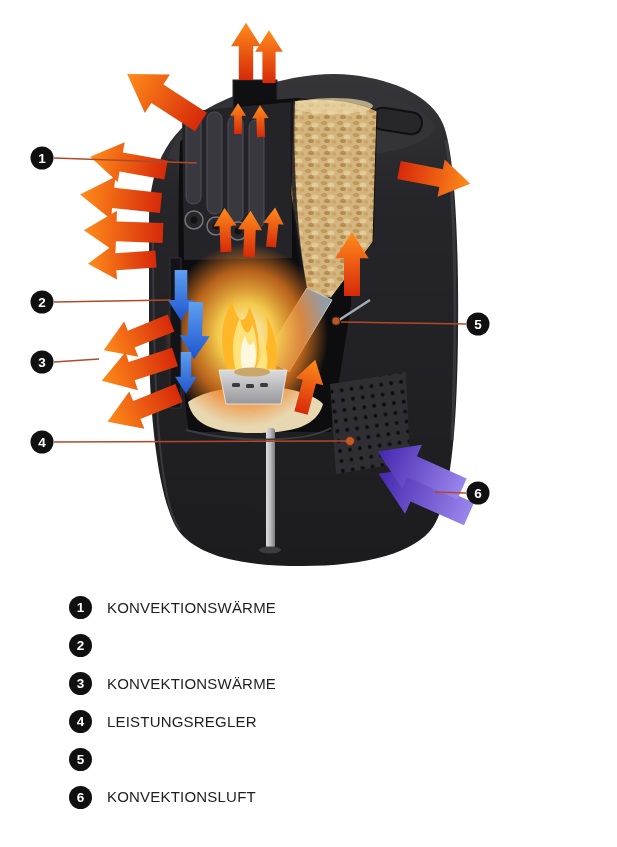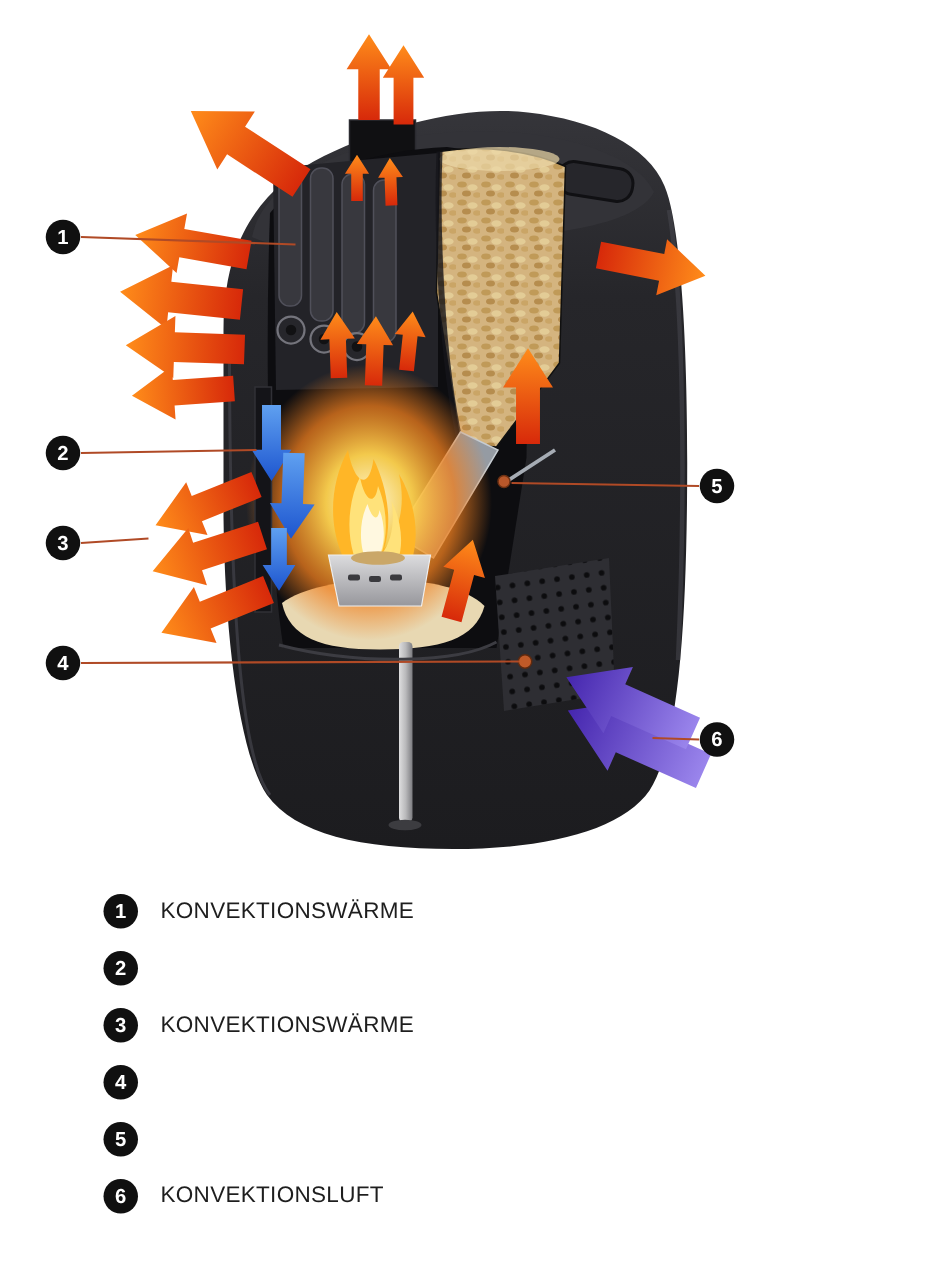--- a/index.html
+++ b/index.html
@@ -219,20 +219,21 @@
     </div>
     <div class="legend-row">
       <div class="legend-badge">2</div>
     </div>
     <div class="legend-row">
       <div class="legend-badge">3</div>
       <div class="legend-label">KONVEKTIONSWÄRME</div>
     </div>
     <div class="legend-row">
       <div class="legend-badge">4</div>
+      <div class="legend-label">LEISTUNGSREGLER</div>
     </div>
     <div class="legend-row">
       <div class="legend-badge">5</div>
     </div>
     <div class="legend-row">
       <div class="legend-badge">6</div>
       <div class="legend-label">
         <div class="line2">KONVEKTIONSLUFT</div>
       </div>
     </div>

